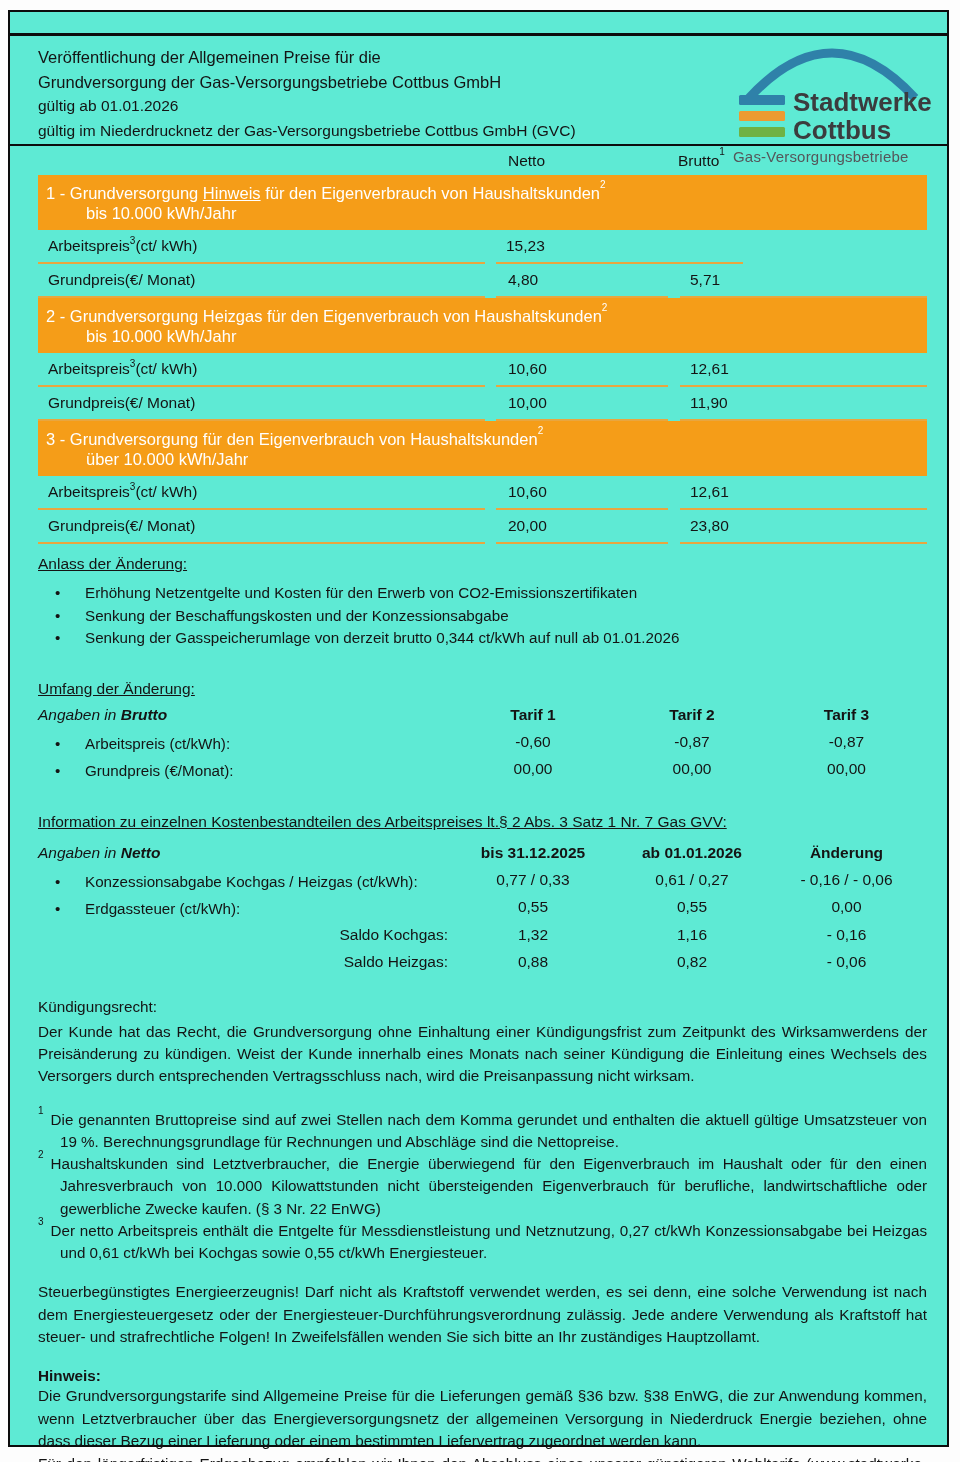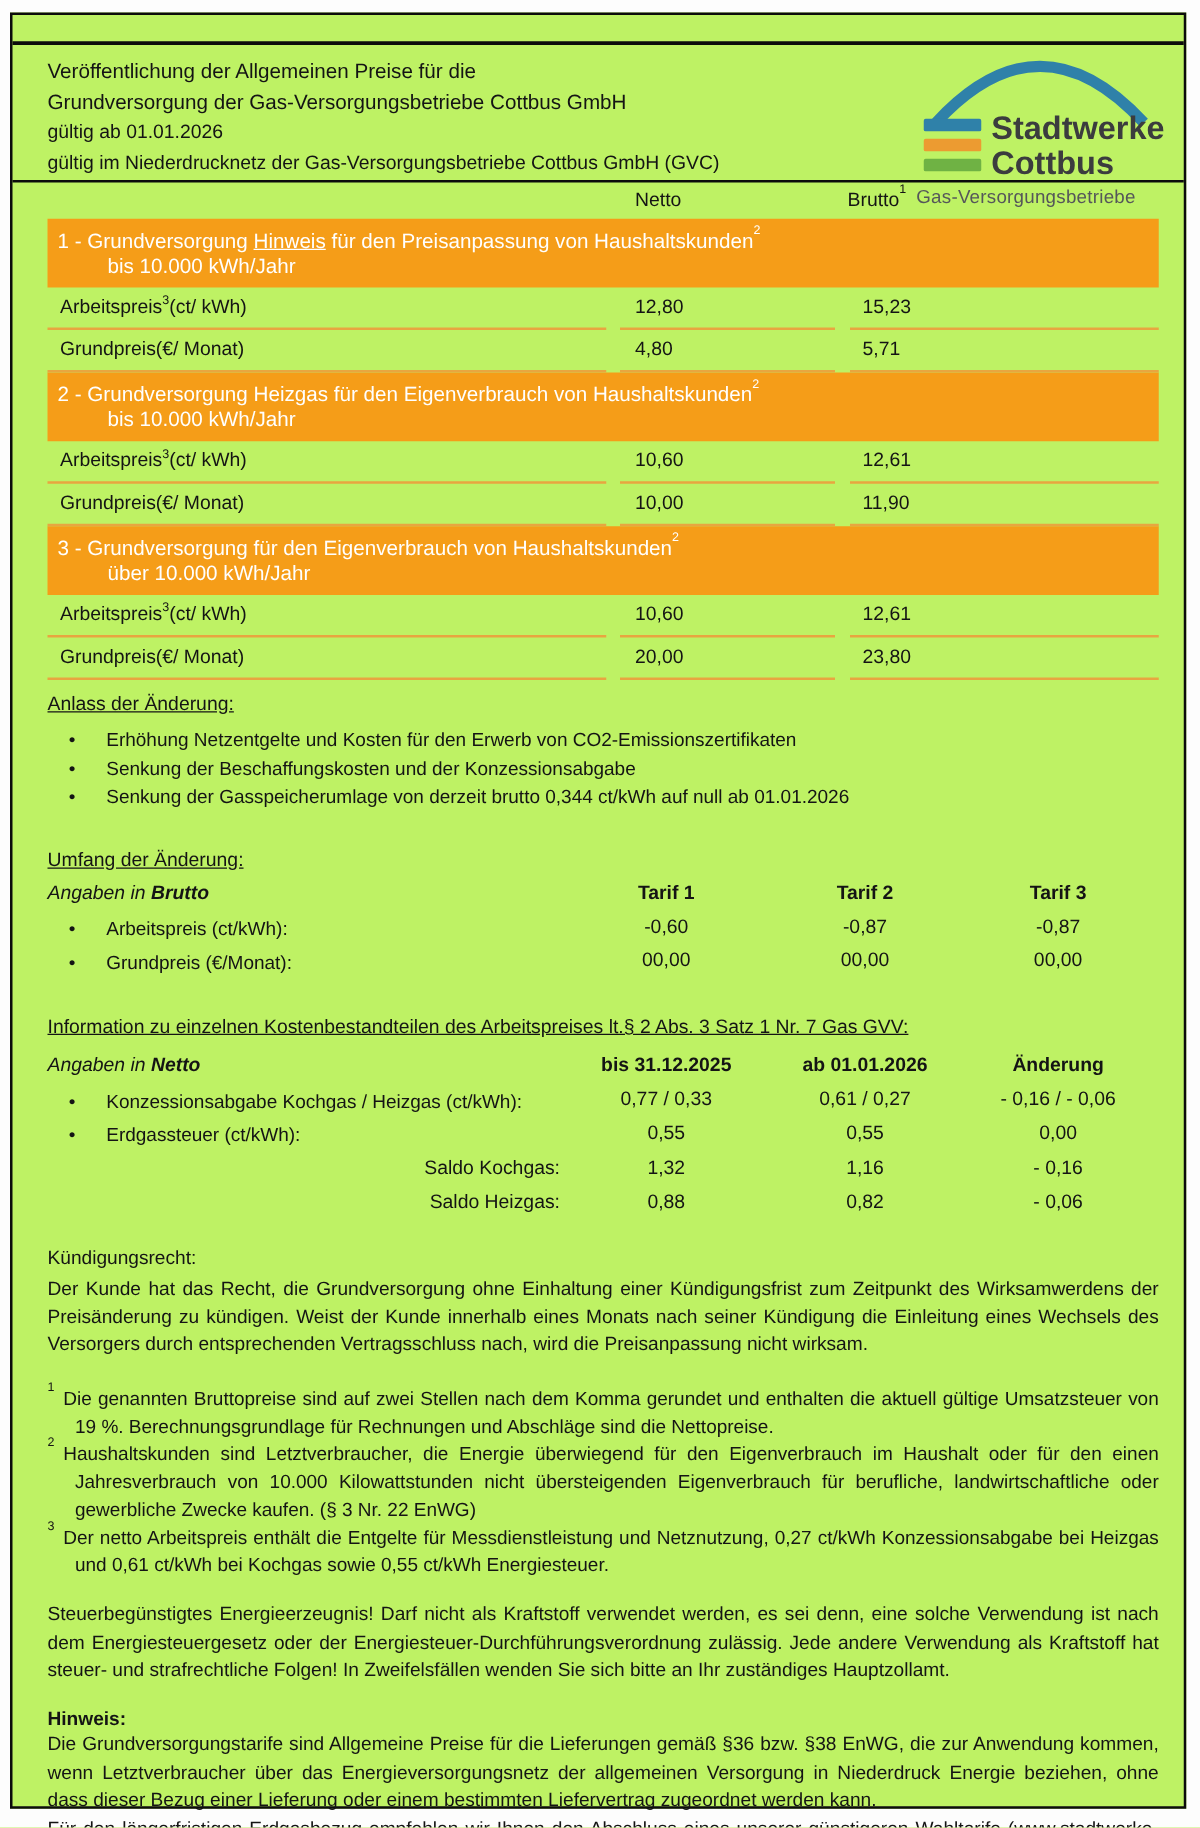--- a/index.html
+++ b/index.html
@@ -3,21 +3,21 @@
 <meta charset="utf-8">
 <style>
   html,body{margin:0;padding:0;}
   body{
     width:960px;height:1462px;background:#fdfdfd;position:relative;
     font-family:"Liberation Sans","DejaVu Sans",sans-serif;color:#141414;
     -webkit-font-smoothing:antialiased;
   }
   .page{
     position:absolute;left:8px;top:10px;width:941px;height:1437px;
-    border:2px solid #0c0c0c;box-sizing:border-box;background:#bef264;
+    border:2px solid #0c0c0c;box-sizing:border-box;background:#5eead4;
   }
   .top-strip{height:21px;border-bottom:3px solid #0c0c0c;}
   .header{
     height:110px;border-bottom:2px solid #0c0c0c;box-sizing:border-box;
     display:flex;justify-content:space-between;padding:9px 16px 0 28px;
   }
   .h-lines{font-size:16.5px;line-height:24.5px;}
   .h-l3,.h-l4{font-size:15.5px;}
   .logo{width:198px;margin-top:1px;}
   .logo-sub{font-size:15px;color:#55565a;margin-top:-2px;letter-spacing:.2px;}
@@ -100,30 +100,29 @@
   </div>
 
   <div class="content">
 
     <div class="headrow">
       <span class="netto">Netto</span>
       <span class="brutto"><span>Brutto</span><sup>1</sup></span>
     </div>
 
     <div class="band">
-      <div class="band-l1"><span>1 - Grundversorgung </span><span class="u">Hinweis</span><span> für den Preisanpassung von Haushaltskunden</span><sup>2</sup></div>
+      <div class="band-l1"><span>1 - Grundversorgung </span><span class="u">Hinweis</span><span> für den Eigenverbrauch von Haushaltskunden</span><sup>2</sup></div>
       <div class="band-l2">bis 10.000 kWh/Jahr</div>
     </div>
     <div class="prow">
       <div class="pc plabel">
           <span>Arbeitspreis</span>
           <sup>3</sup>
           <span> (ct/ kWh)</span>
         </div>
-      <div class="pc pnetto">12,80</div>
       <div class="pc pbrutto">15,23</div>
     </div>
     <div class="prow">
       <div class="pc plabel">
           <span>Grundpreis</span>
           <sup></sup>
           <span> (€/ Monat)</span>
         </div>
       <div class="pc pnetto">4,80</div>
       <div class="pc pbrutto">5,71</div>

